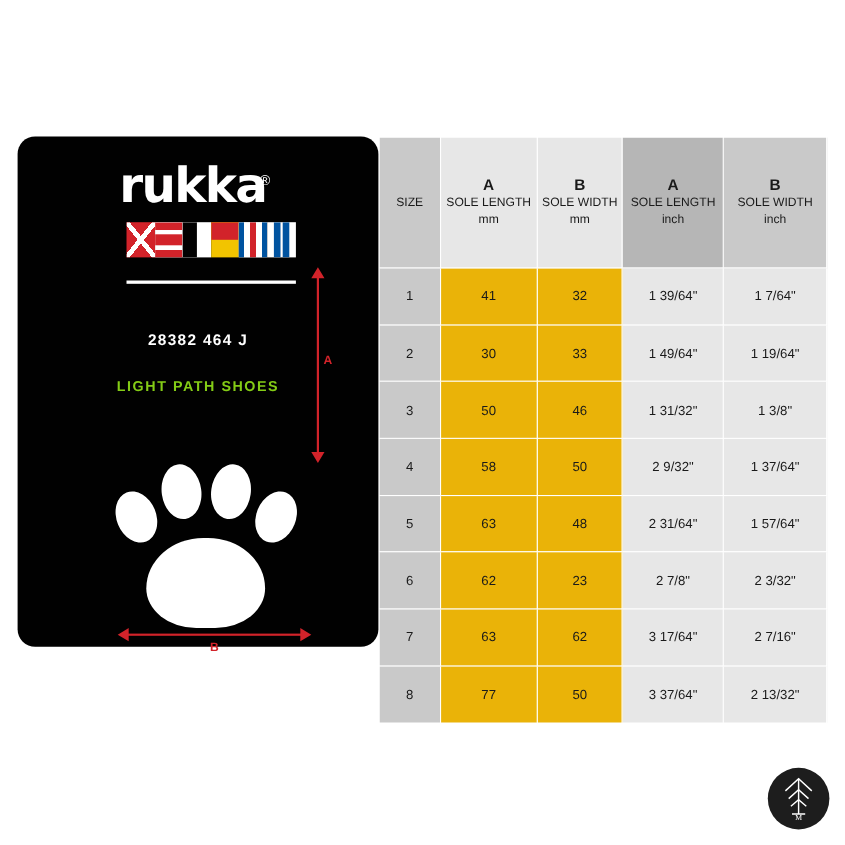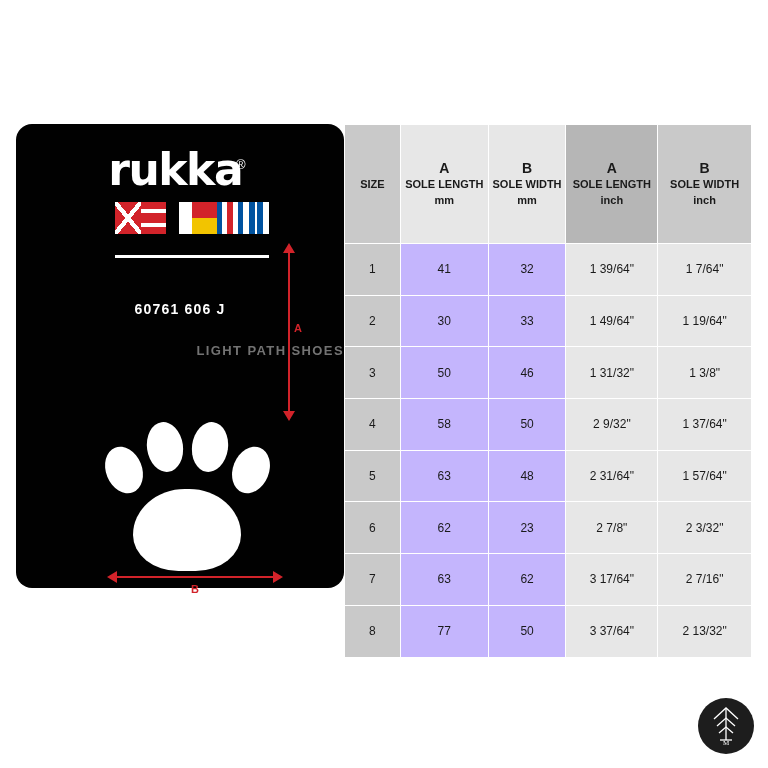--- a/index.html
+++ b/index.html
@@ -154,22 +154,22 @@
     color: #ffffff;
     font-size: 14px;
     font-weight: bold;
     letter-spacing: 1.2px;
   }
   .product-name {
     position: absolute;
     left: 0;
     top: 219px;
     width: 100%;
-    text-align: right;
-    color: #737373;
+    text-align: center;
+    color: #84cc16;
     font-size: 13px;
     font-weight: bold;
     letter-spacing: 1.4px;
   }
 
   
   #paw-area {
     position: absolute;
     left: 84px;
     top: 272px;
@@ -269,24 +269,24 @@
   }
   .col-size  { width: 56px; }
   .col-a-mm  { width: 88px; }
   .col-b-mm  { width: 78px; }
   .col-a-in  { width: 92px; }
   .col-b-in  { width: 94px; }
 
   .bg-light { background: #e7e7e7; }
   .bg-mid   { background: #c9c9c9; }
   .bg-dark  { background: #b6b6b6; }
-  .bg-white { background: #c4b5fd; }
+  .bg-white { background: #eab308; }
 
   .hdr-letter { font-size: 14px; font-weight: bold; display:block; }
-  .hdr-unit   { font-size: 11px; font-weight: bold; display:block; }
+  .hdr-unit   { font-size: 11px; font-weight: normal; display:block; }
 
   
   #watermark {
     position: absolute;
     right: 14px;
     bottom: 14px;
     width: 56px;
     height: 56px;
     border-radius: 50%;
     background: #1d1d1d;
@@ -311,21 +311,21 @@
       <div class="flag f1"></div>
       <div class="flag f2"></div>
       <div class="flag f3"></div>
       <div class="flag f4"></div>
       <div class="flag f5"></div>
       <div class="flag f6"></div>
     </div>
 
     <div class="divider-line"></div>
 
-    <div class="product-code">60761 606 J</div>
+    <div class="product-code">28382 464 J</div>
     <div class="product-name">LIGHT PATH SHOES</div>
 
     <div id="paw-area">
       <div class="pad toe1"></div>
       <div class="pad toe2"></div>
       <div class="pad toe3"></div>
       <div class="pad toe4"></div>
       <div class="pad mainpad"></div>
     </div>
 

